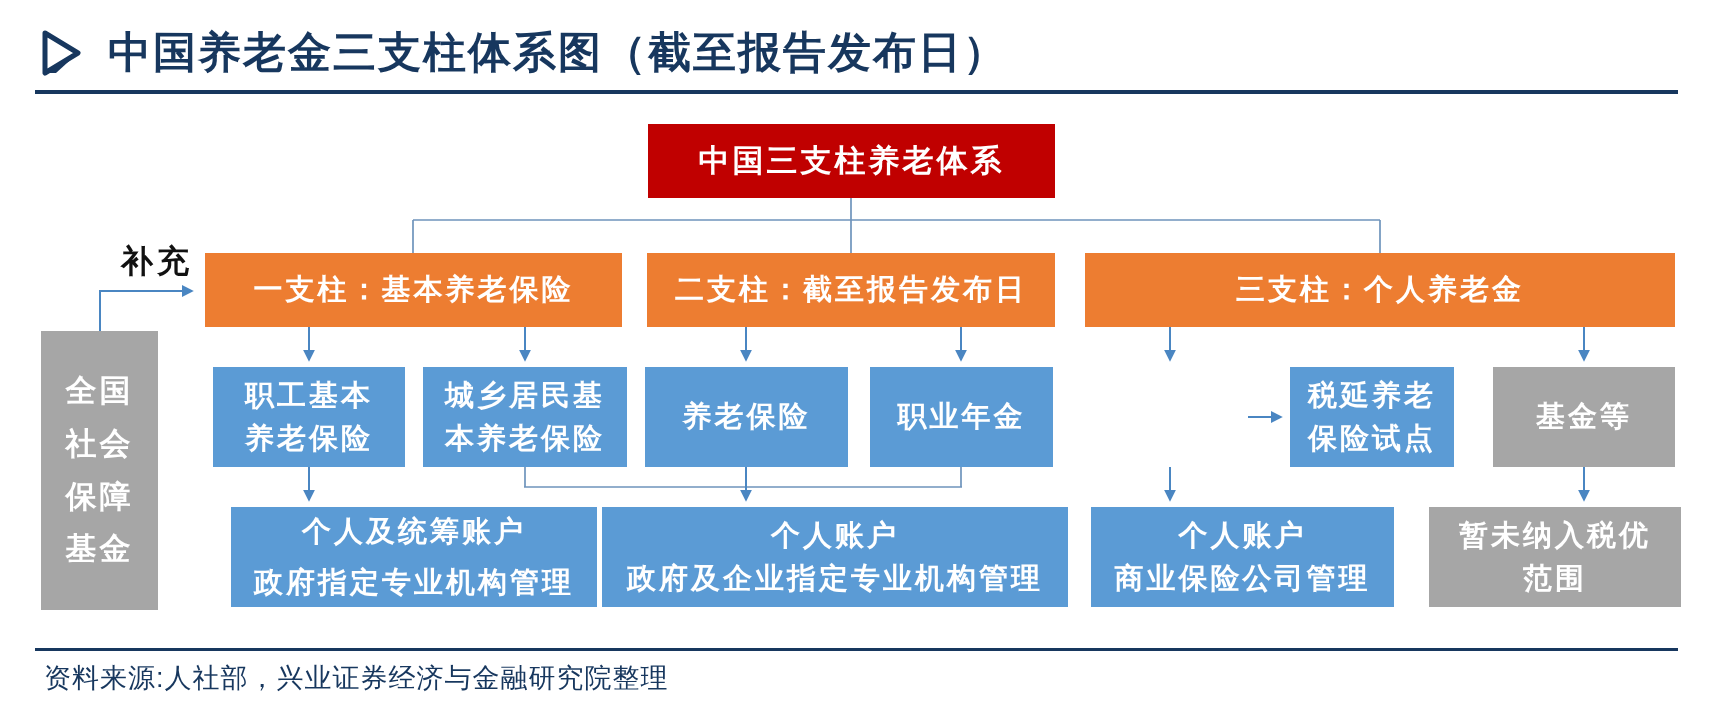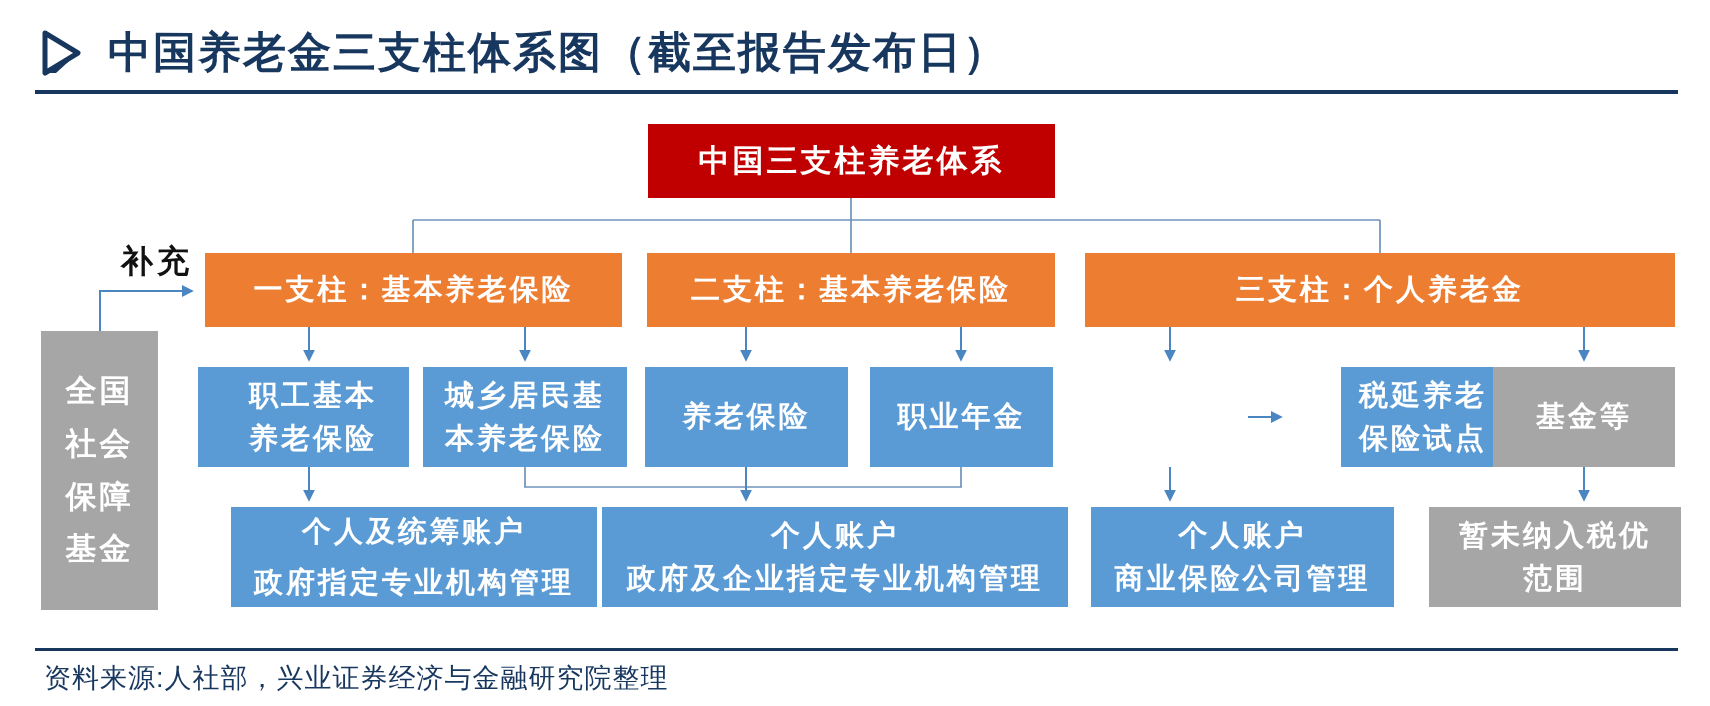--- a/index.html
+++ b/index.html
@@ -39,26 +39,26 @@
 
   .root-box   { left: 648px;  top: 124px; width: 407px; height: 74px; font-size: 31px; }
   .pillar-box { top: 253px; height: 74px; font-size: 29px; justify-content: center; }
   .pillar-1   { left: 205px;  width: 417px; }
   .pillar-2   { left: 647px;  width: 408px; }
   .pillar-3   { left: 1085px; width: 590px; }
 
   .nssf-box   { left: 41px; top: 331px; width: 117px; height: 279px; font-size: 31px; line-height: 1.7; }
 
   .lvl2 { top: 367px; height: 100px; font-size: 29px; }
-  .b-employee   { left: 198px;  width: 192px; padding-left: 19px; }
+  .b-employee   { left: 213px;  width: 192px; }
   .b-urban      { left: 423px;  width: 204px; }
   .b-enterprise { left: 645px;  width: 203px; }
   .b-occupation { left: 870px;  width: 183px; }
   .b-commercial { left: 1092px; width: 156px; }
-  .b-taxdef     { left: 1341px; width: 164px; text-align: right; }
+  .b-taxdef     { left: 1290px; width: 164px; text-align: right; }
   .b-target     { left: 1493px; width: 182px; }
 
   .lvl3 { top: 507px; height: 100px; font-size: 29px; }
   .c-pillar1 { left: 231px;  width: 366px; gap: 8px; }
   .c-pillar2 { left: 602px;  width: 466px; }
   .c-pillar3 { left: 1091px; width: 303px; }
   .c-notax   { left: 1429px; width: 252px; }
 
   .supplement-label {
     position: absolute; left: 112px; top: 240px; width: 90px;
@@ -135,21 +135,21 @@
     <div>全国</div>
     <div>社会</div>
     <div>保障</div>
     <div>基金</div>
   </div>
 
   <div class="node orange pillar-box pillar-1">
     <div>一支柱：基本养老保险</div>
   </div>
   <div class="node orange pillar-box pillar-2">
-    <div>二支柱：基本养老保险</div>
+    <div>二支柱：截至报告发布日</div>
   </div>
   <div class="node orange pillar-box pillar-3">
     <div>三支柱：个人养老金</div>
   </div>
 
   <div class="node blue lvl2 b-employee">
     <div>职工基本</div>
     <div>养老保险</div>
   </div>
   <div class="node blue lvl2 b-urban">

